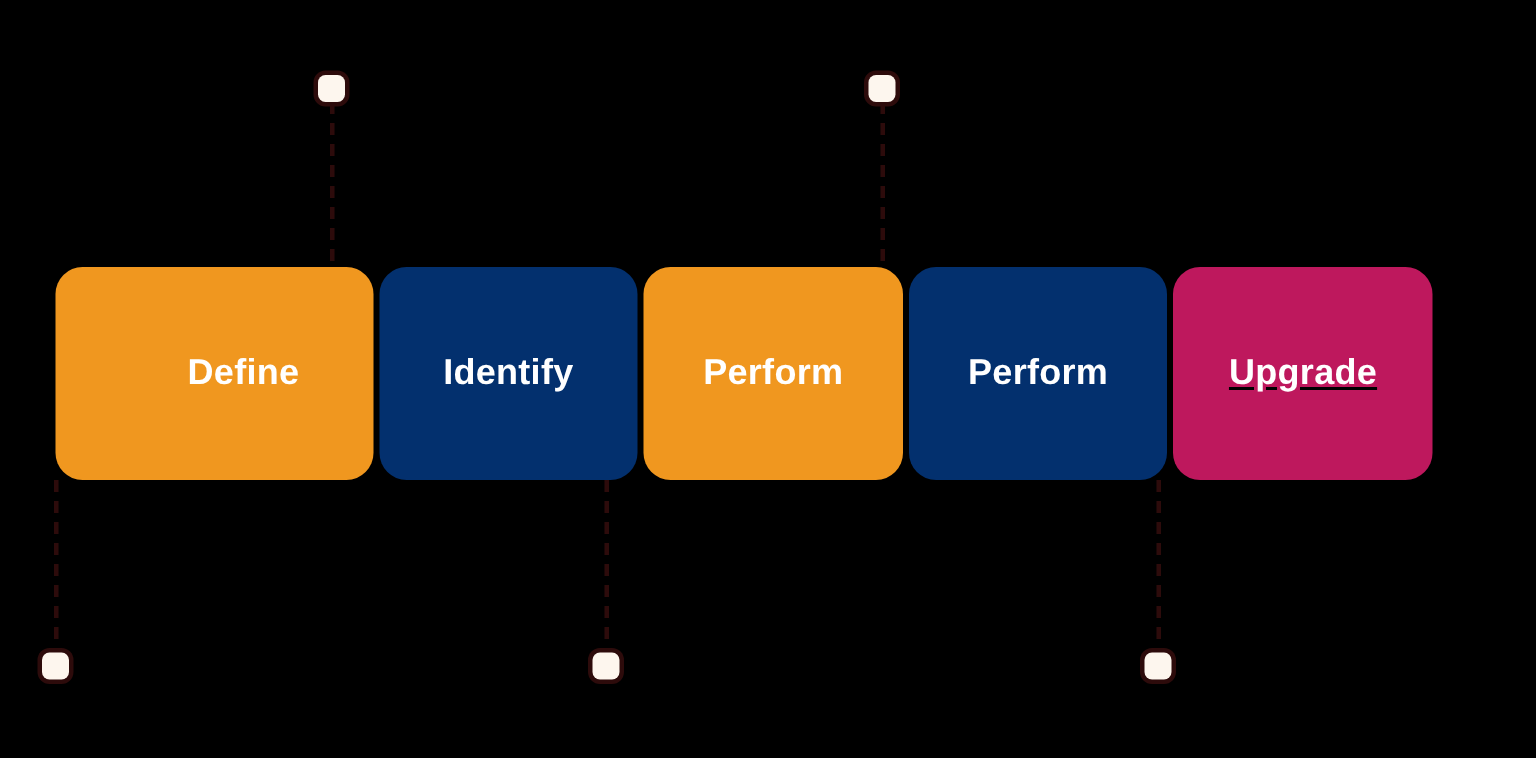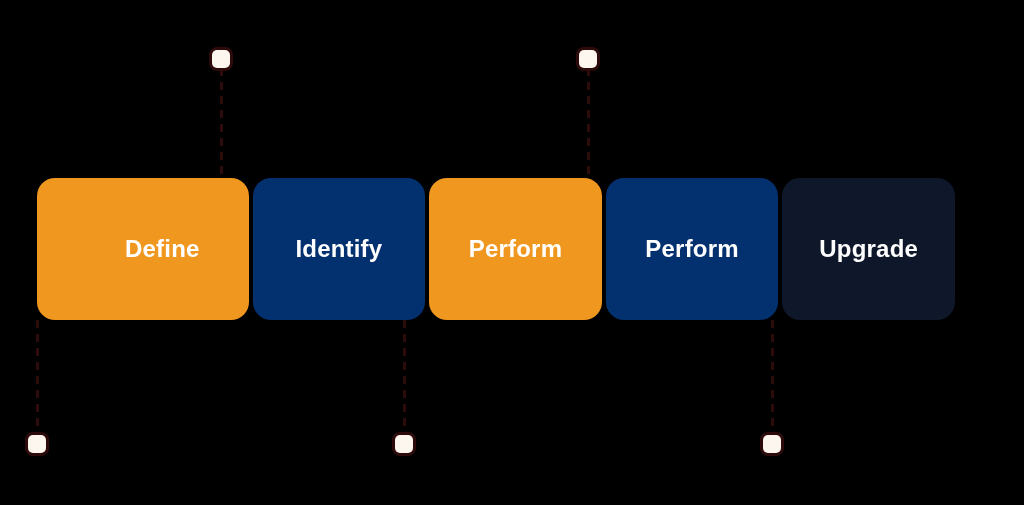--- a/index.html
+++ b/index.html
@@ -96,18 +96,18 @@
     </div>
     <div class="step" style="background:#03306e;">
       <span class="step-label">Identify</span>
     </div>
     <div class="step" style="background:#f0971f;">
       <span class="step-label">Perform</span>
     </div>
     <div class="step" style="background:#03306e;">
       <span class="step-label">Perform</span>
     </div>
-    <div class="step" style="background:#0f172a;">
+    <div class="step" style="background:#be185d;text-decoration:underline;">
       <span class="step-label">Upgrade</span>
     </div>
   </div>
 
 </div>
 
 </body></html>

